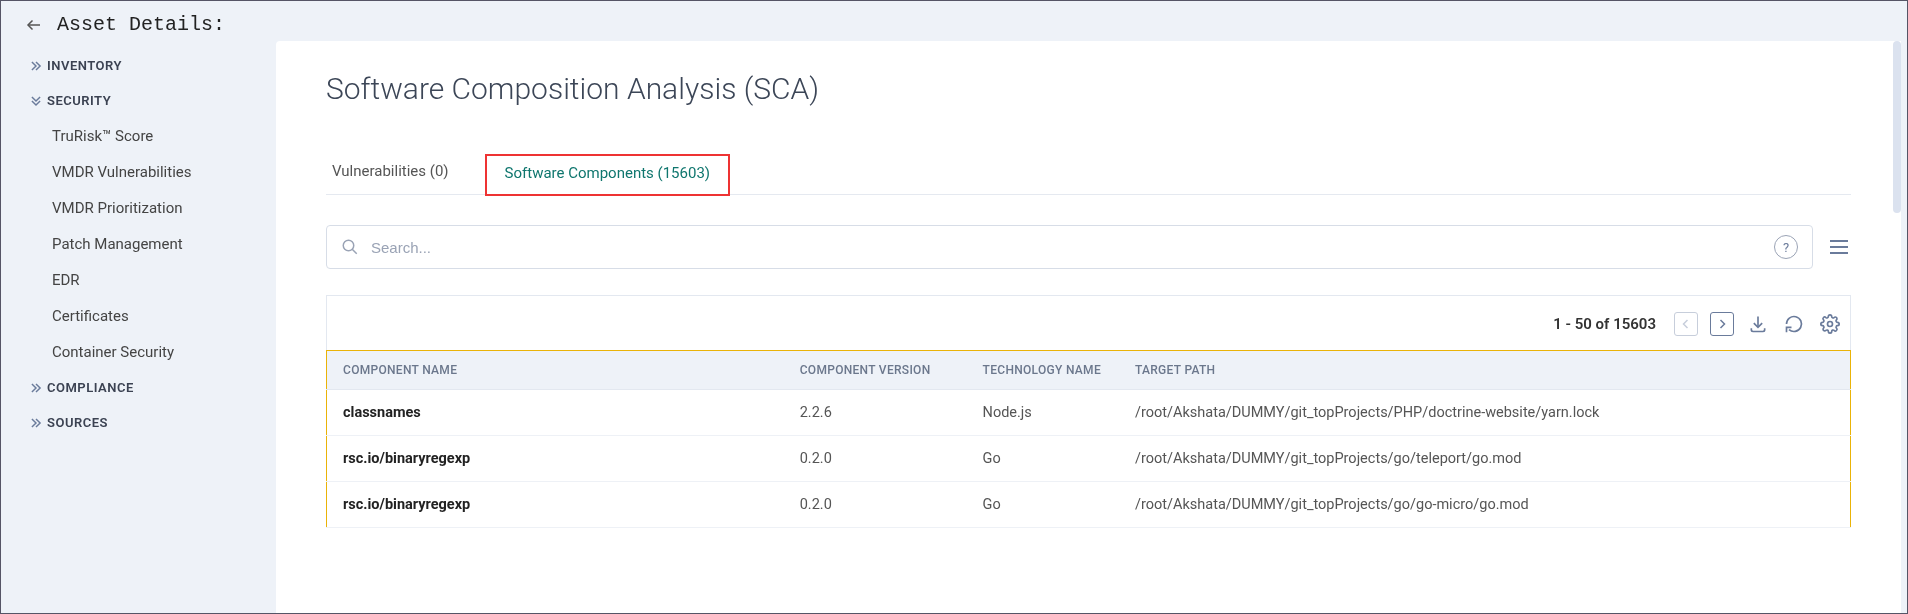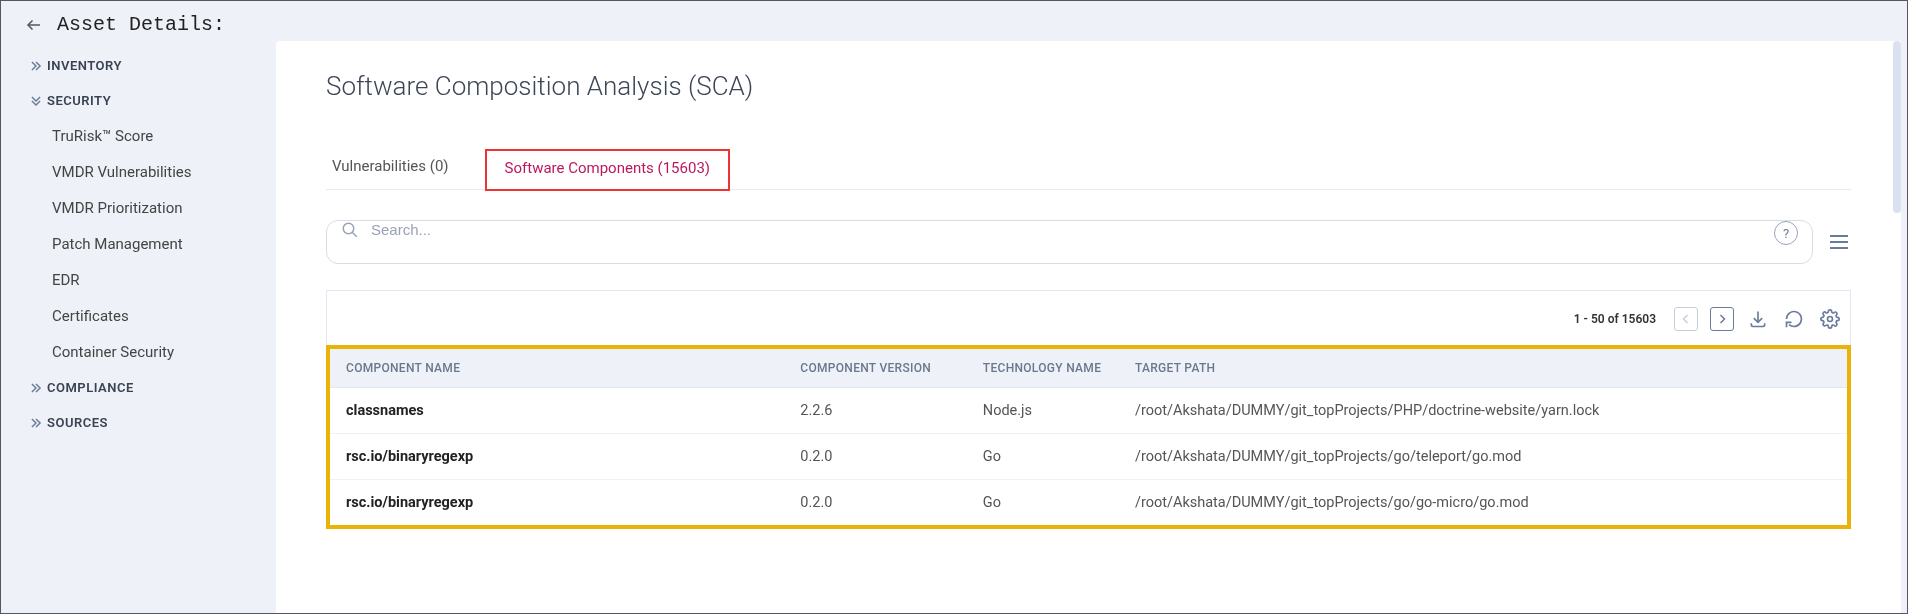--- a/index.html
+++ b/index.html
@@ -78,64 +78,64 @@
   padding: 30px 50px 0 50px;
   overflow: hidden;
   position: relative;
 }
 .main-scroll {
   position: absolute;
   top:0; right:0; width:8px; height:30%;
   background:#dbe2ef; border-radius:4px;
 }
 .page-title {
-  font-size: 26px;
+  font-size: 30px;
   font-weight: 300;
   color: #3c4657;
   margin-bottom: 48px;
 }
 .tabs {
   display: flex;
   gap: 30px;
   border-bottom: 1px solid #e5e9f0;
   margin-bottom: 30px;
   align-items: flex-end;
 }
 .tab {
   padding: 0 6px 14px 6px;
   font-size: 15px;
   color: #555;
   font-weight: 400;
   cursor: pointer;
   position: relative;
 }
 .tab.active {
-  color: #be185d;
+  color: #0f766e;
   border-bottom: 3px solid #2a68d6;
   margin-bottom: -1.5px;
 }
 .tab.red-outline {
   border: 2px solid #e33;
   padding: 8px 18px 12px 18px;
   margin-bottom: -2px;
 }
 
 .search-row {
   display: flex;
   align-items: center;
   gap: 14px;
   margin-bottom: 26px;
 }
 .search-box {
   flex: 1;
   display: flex;
-  align-items: flex-start;
+  align-items: center;
   border: 1px solid #d7dde7;
-  border-radius: 12px;
-  padding: 0 14px;
+  border-radius: 4px;
+  padding: 12px 14px;
   height: 44px;
   background: #fff;
 }
 .search-box .mag { color: #9aa3b5; margin-right: 12px; display:inline-flex; }
 .search-box input {
   border: none;
   outline: none;
   font-size: 15px;
   flex: 1;
   color: #333;
@@ -153,37 +153,37 @@
 
 .table-toolbar {
   display: flex;
   justify-content: flex-end;
   align-items: center;
   gap: 12px;
   padding: 16px 8px 14px 8px;
   border: 1px solid #e3e8f0;
   border-bottom: none;
   background: #fff;
-  font-size: 12px;
+  font-size: 15px;
   color: #333;
 }
 .pager-text { font-weight: 600; margin-right: 6px;}
 .tb-icon {
   width: 24px; height: 24px;
   display: inline-flex; align-items: center; justify-content: center;
   color: #6a7b9b;
   border-radius: 3px;
 }
 .tb-icon.box { border: 1.5px solid #6a7b9b; }
 .tb-icon.box.disabled { border-color: #c7cedb; color:#c7cedb; }
 
 table.data {
   width: 100%;
   border-collapse: collapse;
-  border: 4px solid #eab308;
+  border: 1px solid #eab308;
 }
 table.data thead th {
   background: #eef2f8;
   text-align: left;
   padding: 12px 16px;
   font-size: 12px;
   letter-spacing: .3px;
   color: #6b778c;
   font-weight: 500;
   border-bottom: 1px solid #e3e8f0;

